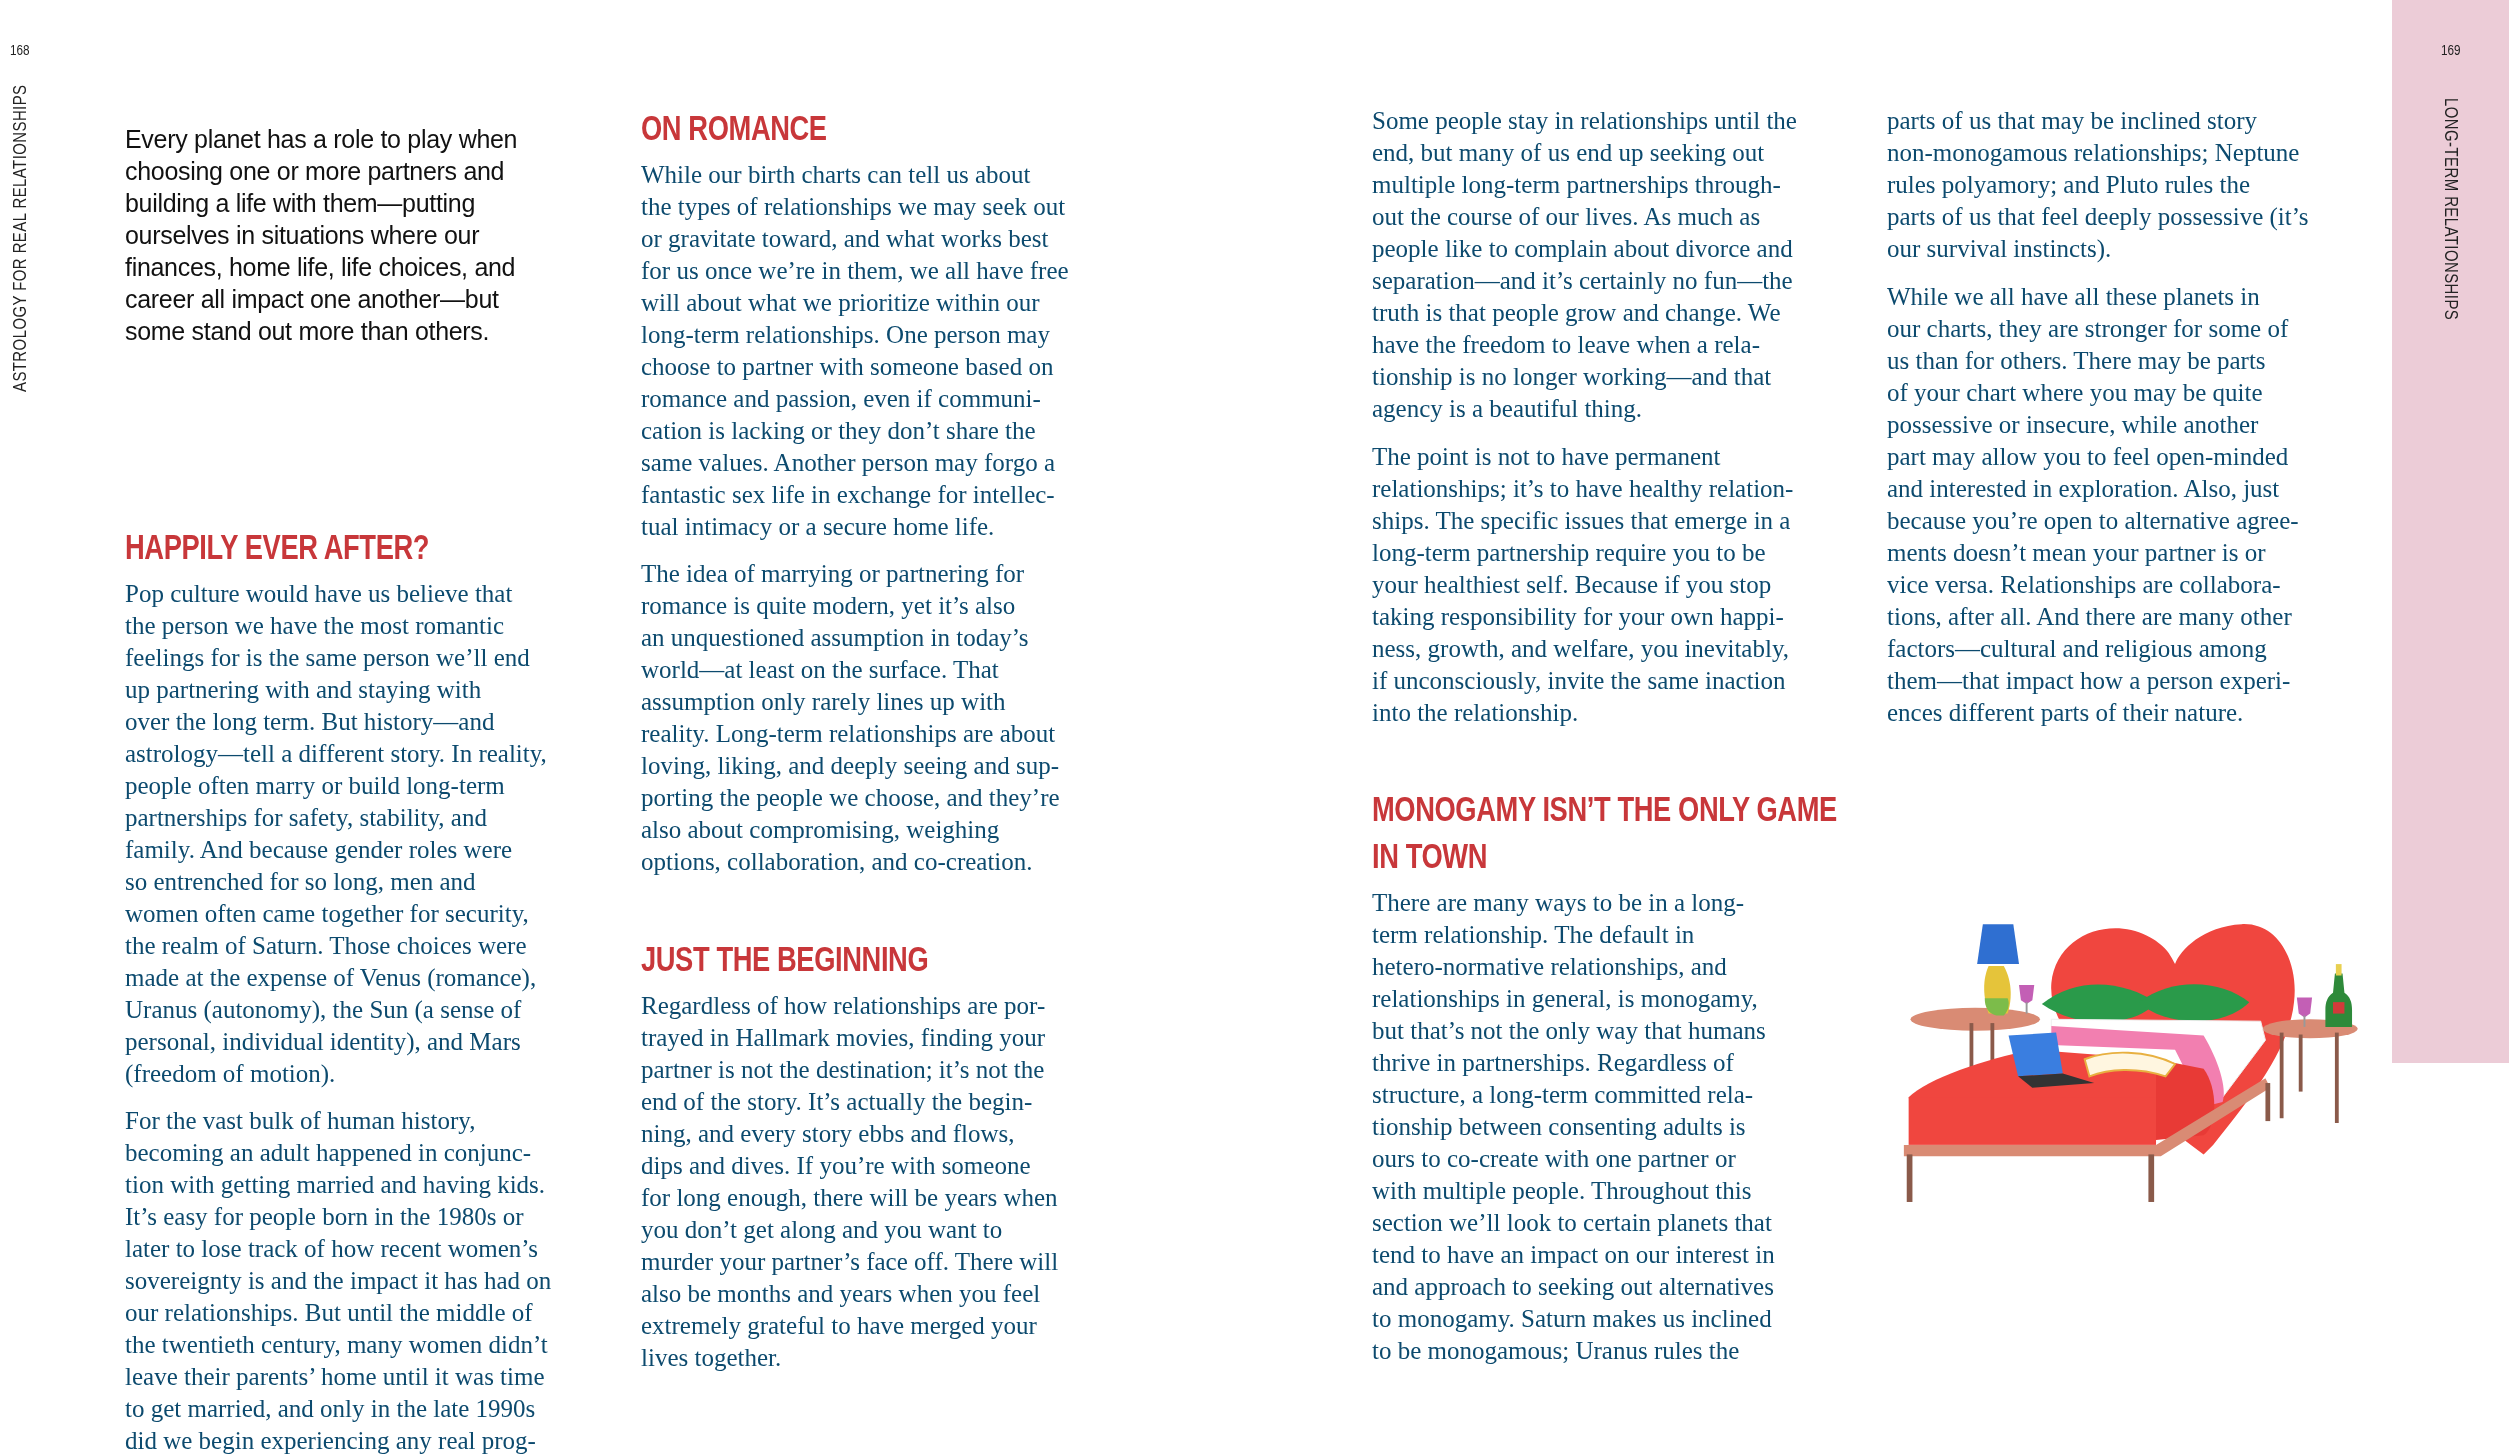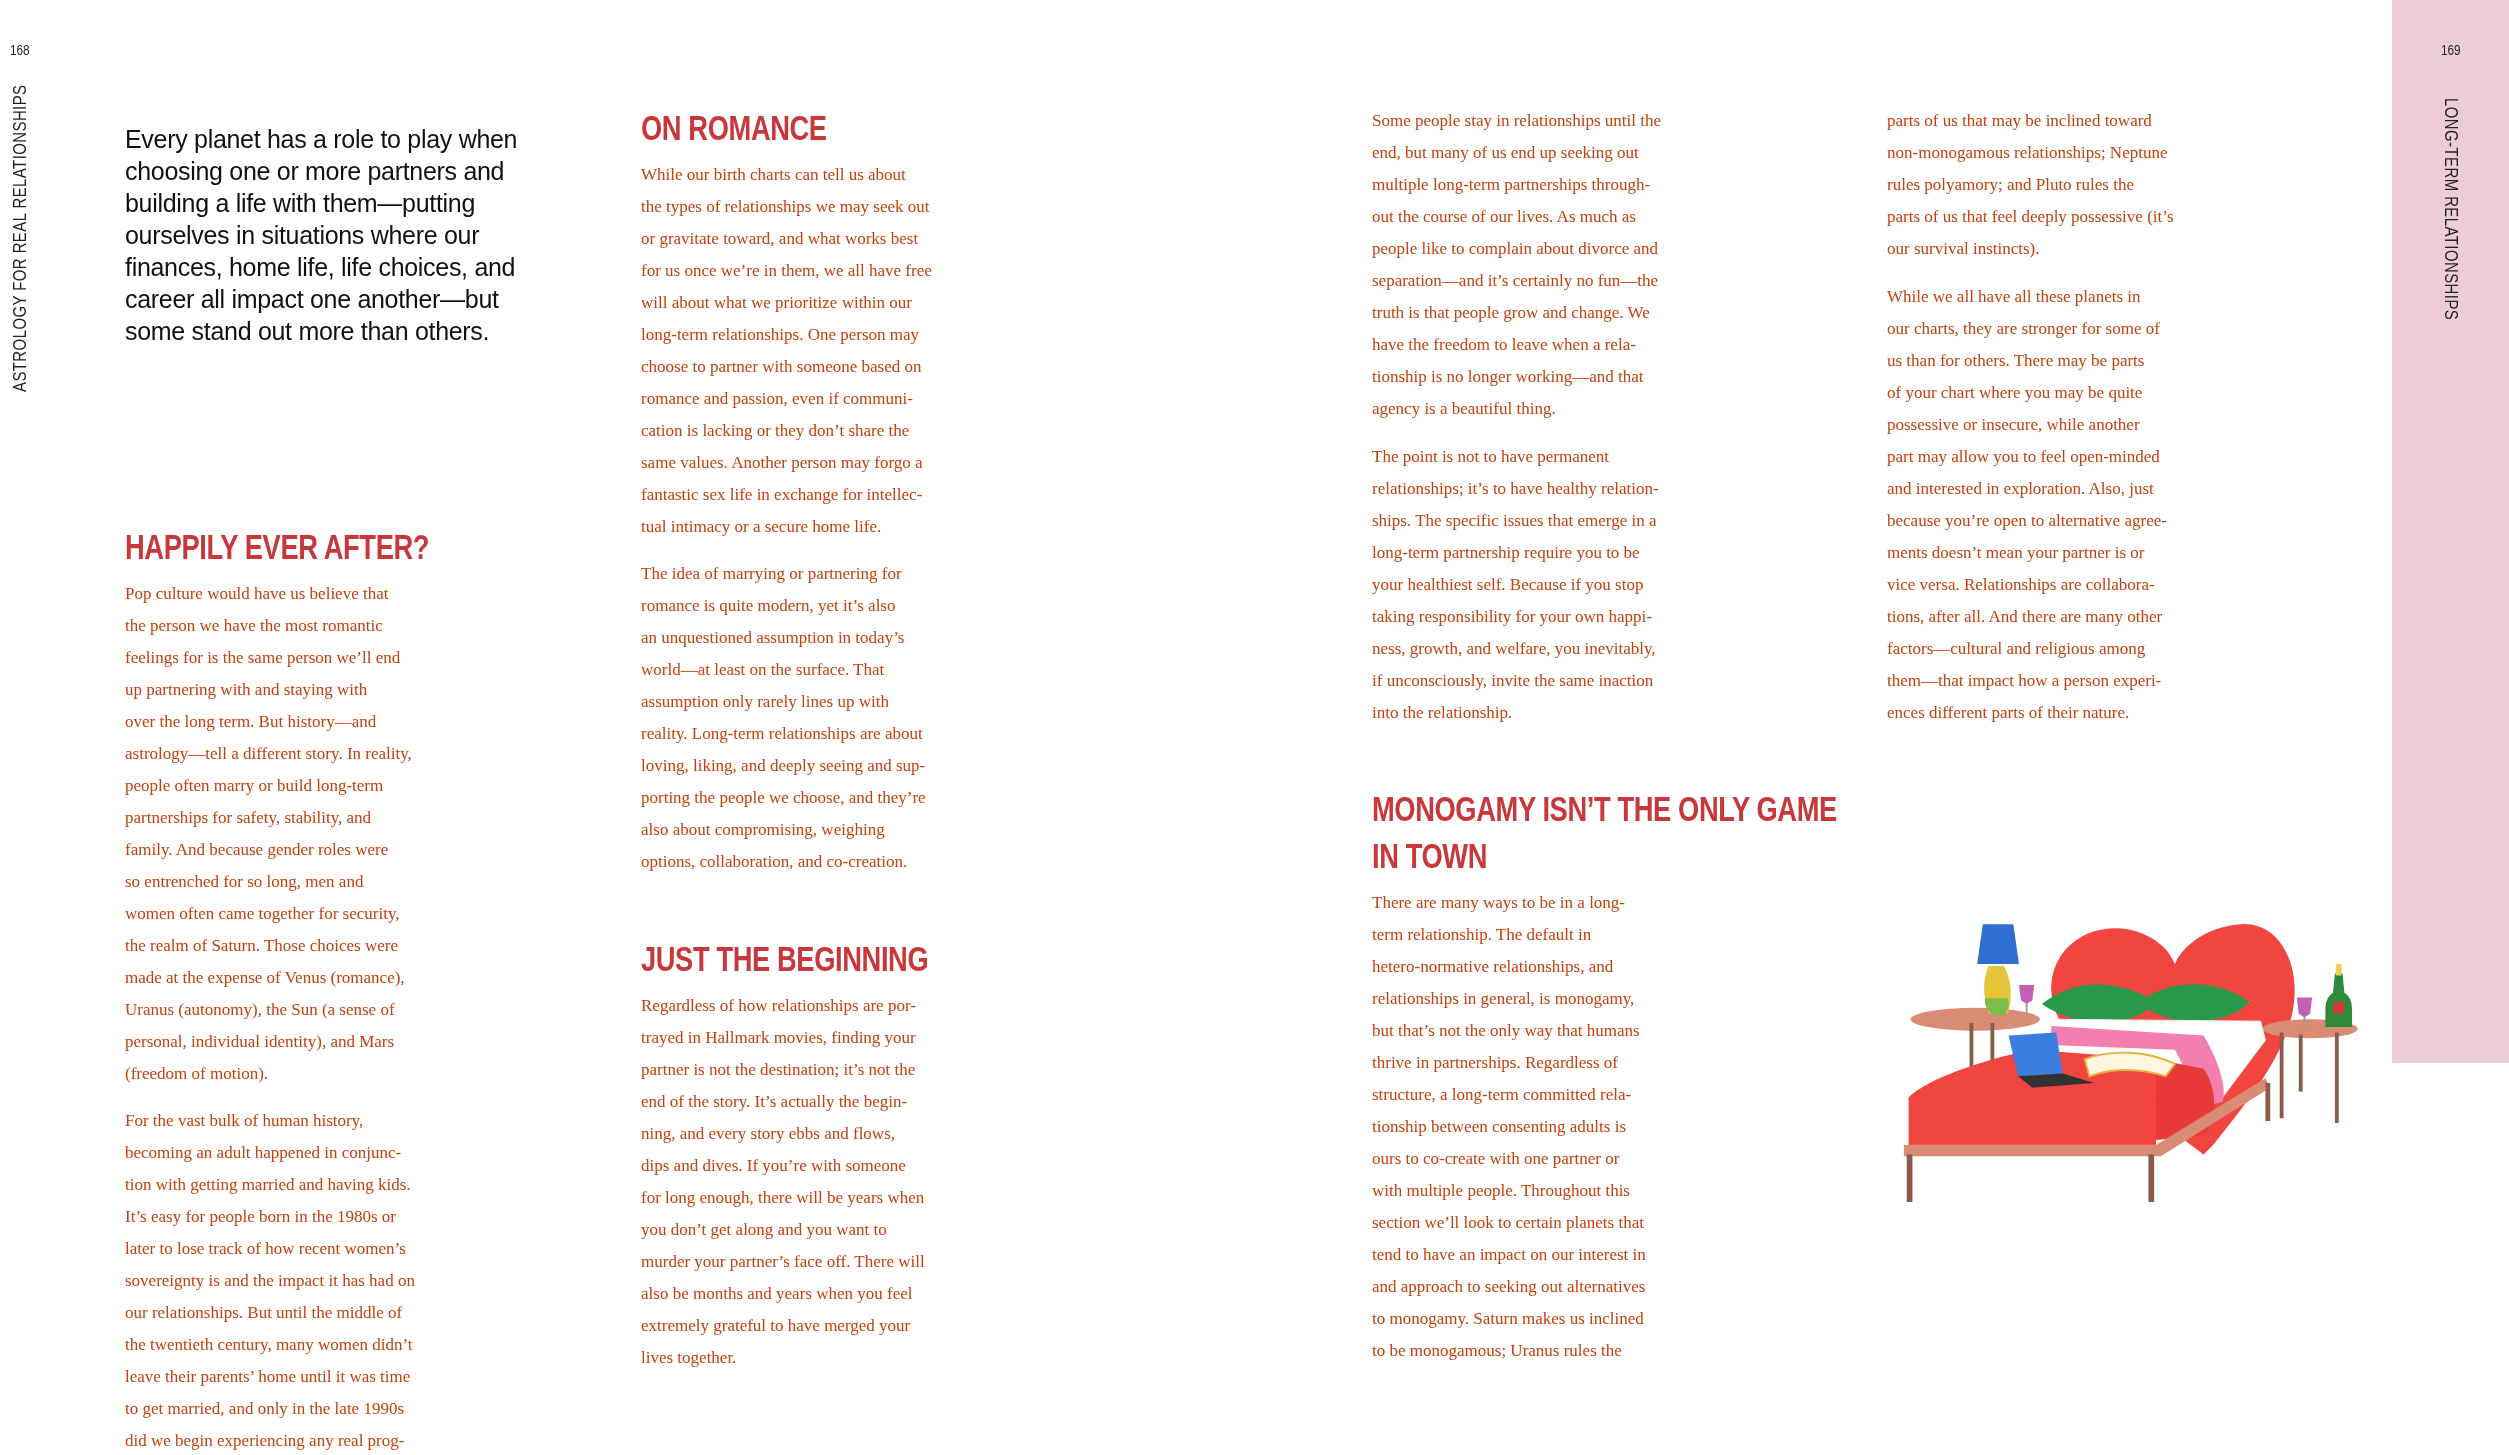--- a/index.html
+++ b/index.html
@@ -3,21 +3,21 @@
 <meta charset="utf-8">
 <style>
   html, body { margin:0; padding:0; }
   body { width:2509px; height:1456px; background:#ffffff; position:relative; overflow:hidden; color:#1a1a1a; }
   .abs { position:absolute; }
   .pagenum { font-family:"Liberation Sans", sans-serif; font-size:14.7px; color:#222; transform:scaleX(0.8); transform-origin:left top; }
   .runhead { font-family:"Liberation Sans", sans-serif; font-size:17.6px; letter-spacing:0.5px; color:#222; white-space:nowrap; transform-origin:left top; }
   .col { position:absolute; width:461px; }
   .intro { font-family:"Liberation Sans", sans-serif; font-size:25px; line-height:32px; color:#111; letter-spacing:-0.3px;margin-top:18px; }
   .h { font-family:"Liberation Sans", sans-serif; color:#c8373a; font-size:35px; line-height:47px; text-transform:uppercase; transform:scaleX(0.78); transform-origin:left top; white-space:nowrap; letter-spacing:-0.5px; margin:0; }
-  .p { font-family:"Liberation Serif", serif; font-size:17px; line-height:32px; color:#c2410c; margin:0 0 15.7px 0; white-space:pre-line; }
+  .p { font-family:"Liberation Serif", serif; font-size:25px; line-height:32px; color:#0c4a6e; margin:0 0 15.7px 0; white-space:pre-line; }
   .pink { position:absolute; left:2392px; top:0; width:118px; height:1063px; background:#ecccd7; }
   svg { display:block; }
 </style>
 </head>
 <body>
 
 <div class="abs pagenum" style="left:9.8px; top:42px;">168</div>
 <div class="abs runhead" style="left:9.8px; top:392px; transform:rotate(-90deg) scaleX(0.85);">ASTROLOGY FOR REAL RELATIONSHIPS</div>
 
 <div class="col" style="left:125px; top:105px;">
@@ -138,21 +138,21 @@
 ours to co-create with one partner or
 with multiple people. Throughout this
 section we’ll look to certain planets that
 tend to have an impact on our interest in
 and approach to seeking out alternatives
 to monogamy. Saturn makes us inclined
 to be monogamous; Uranus rules the</p>
 </div>
 
 <div class="col" style="left:1887px; top:105px;">
-  <p class="p">parts of us that may be inclined toward
+  <p class="p">parts of us that may be inclined story
 non-monogamous relationships; Neptune
 rules polyamory; and Pluto rules the
 parts of us that feel deeply possessive (it’s
 our survival instincts).</p>
   <p class="p">While we all have all these planets in
 our charts, they are stronger for some of
 us than for others. There may be parts
 of your chart where you may be quite
 possessive or insecure, while another
 part may allow you to feel open-minded

